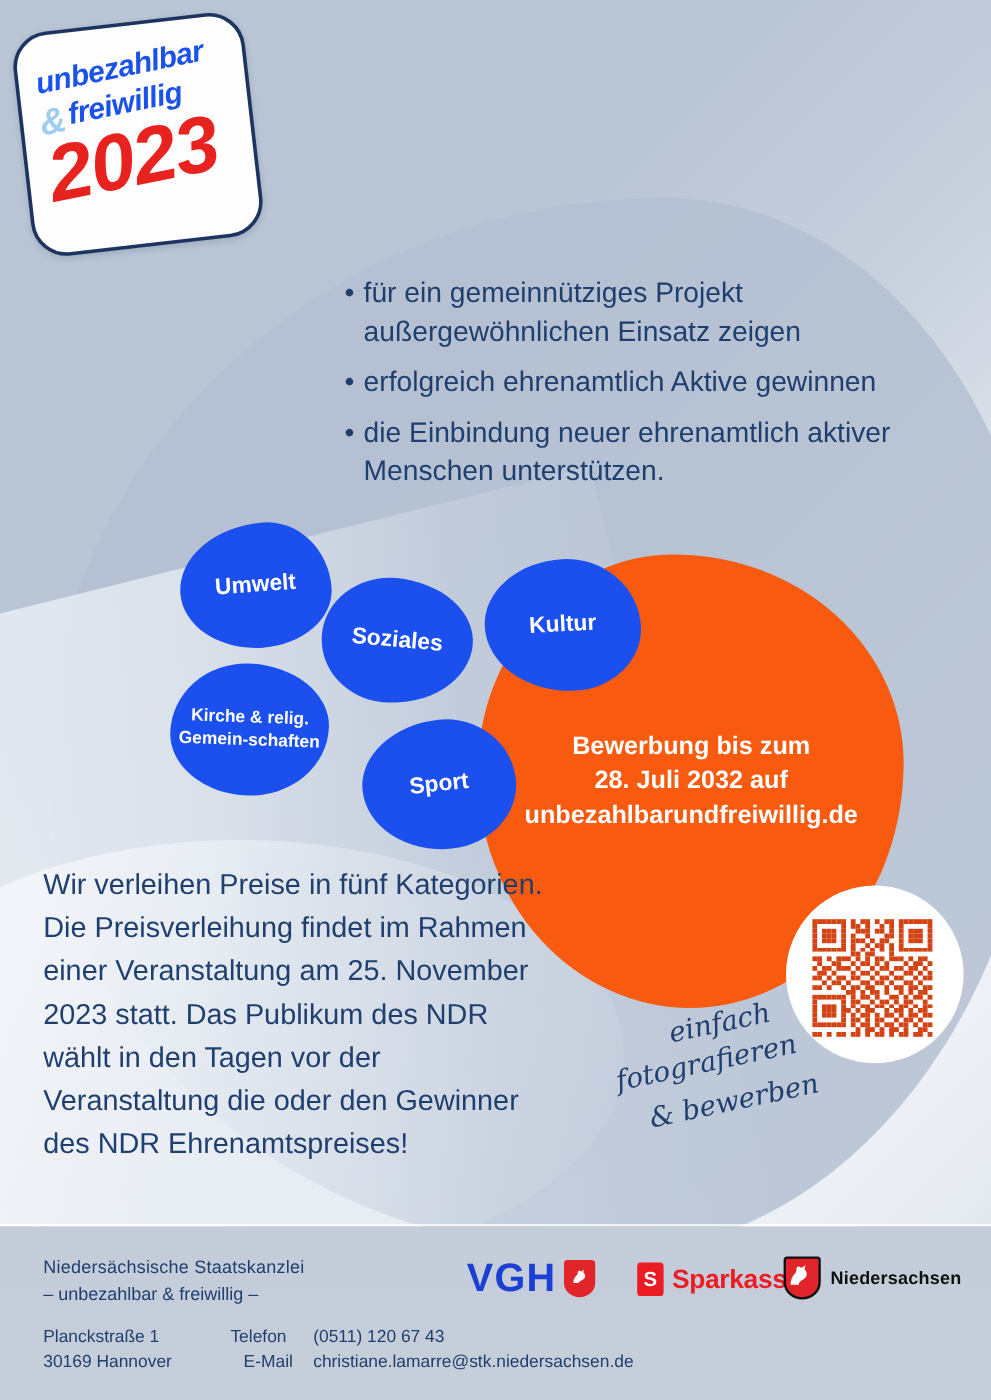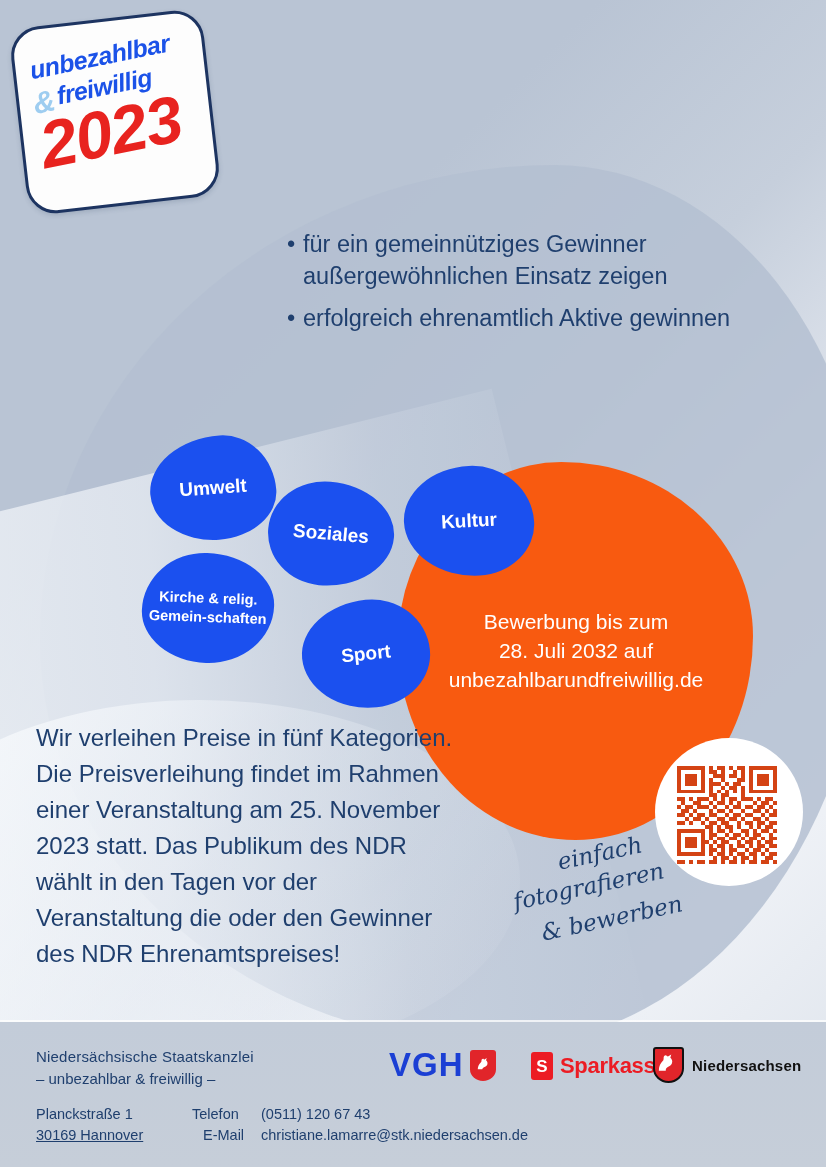--- a/index.html
+++ b/index.html
@@ -152,21 +152,21 @@
   .orange{
     position:absolute;
     left:398px;top:462px;
     width:355px;height:378px;
     background:#f85a10;
     border-radius:46% 54% 50% 50% / 48% 46% 54% 52%;
   }
   .orange-text{
     position:absolute;left:404px;top:607px;width:344px;
     text-align:center;color:#ffffff;
-    font-size:21px;font-weight:normal;line-height:29px;
+    font-size:21px;font-weight:bold;line-height:29px;
   }
   
   .qr-circle{
     position:absolute;left:655px;top:738px;
     width:148px;height:148px;border-radius:50%;
     background:#ffffff;
   }
   .qr-box{
     position:absolute;left:677px;top:766px;
     width:100px;height:98px;background:#ffffff;
@@ -190,21 +190,21 @@
   
   .f-org{
     position:absolute;left:36px;top:1048px;
     color:#1f3f6e;font-size:15px;font-weight:normal;letter-spacing:.2px;
   }
   .f-sub{
     position:absolute;left:36px;top:1070px;
     color:#1f3f6e;font-size:15px;
   }
   .f-addr1{position:absolute;left:36px;top:1106px;color:#1f3f6e;font-size:14.5px;}
-  .f-addr2{position:absolute;left:36px;top:1127px;color:#1f3f6e;font-size:14.5px;text-decoration:underline;}
+  .f-addr2{position:absolute;left:36px;top:1127px;color:#1f3f6e;font-size:14.5px;}
   .f-tel-l{position:absolute;left:192px;top:1106px;color:#1f3f6e;font-size:14.5px;}
   .f-tel-v{position:absolute;left:261px;top:1106px;color:#1f3f6e;font-size:14.5px;}
   .f-mail-l{position:absolute;left:203px;top:1127px;color:#1f3f6e;font-size:14.5px;}
   .f-mail-v{position:absolute;left:261px;top:1127px;color:#1f3f6e;font-size:14.5px;}
   
   .vgh{
     position:absolute;left:389px;top:1048px;height:34px;display:flex;align-items:center;
   }
   .vgh-text{
     font-size:33px;font-weight:bold;color:#1b3fd4;letter-spacing:1px;
@@ -260,22 +260,23 @@
     <div class="badge-inner">
       <div class="badge-l1">unbezahlbar</div>
       <div class="badge-amp">&amp;</div>
       <div class="badge-l2">freiwillig</div>
       <div class="badge-year">2023</div>
     </div>
   </div>
 
 
   <ul class="bullets">
-    <li>für ein gemeinnütziges Gewinner außergewöhnlichen Einsatz zeigen</li>
+    <li>für ein gemeinnütziges Projekt außergewöhnlichen Einsatz zeigen</li>
     <li>erfolgreich ehrenamtlich Aktive gewinnen</li>
+    <li>die Einbindung neuer ehrenamtlich aktiver Menschen unterstützen.</li>
   </ul>
 
   <div class="orange"></div>
 
   <div class="blob blob-umwelt">
     <span>Umwelt</span>
   </div>
   <div class="blob blob-soziales">
     <span>Soziales</span>
   </div>

